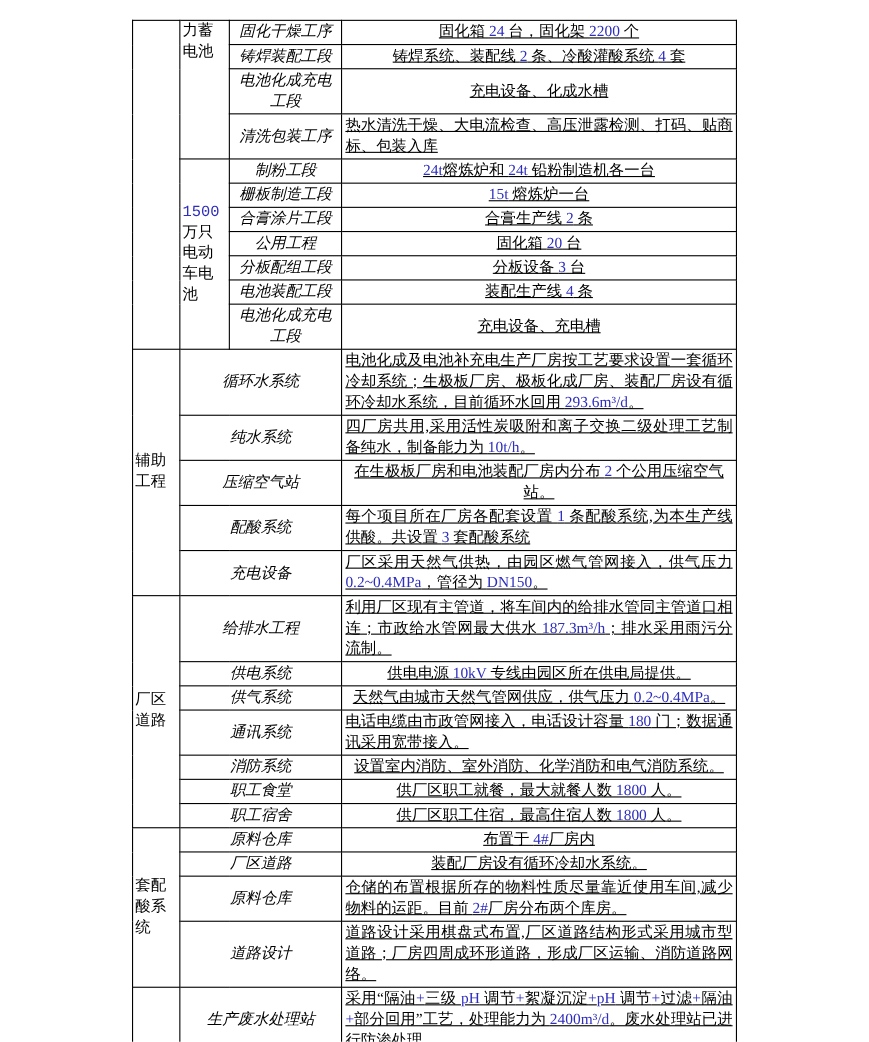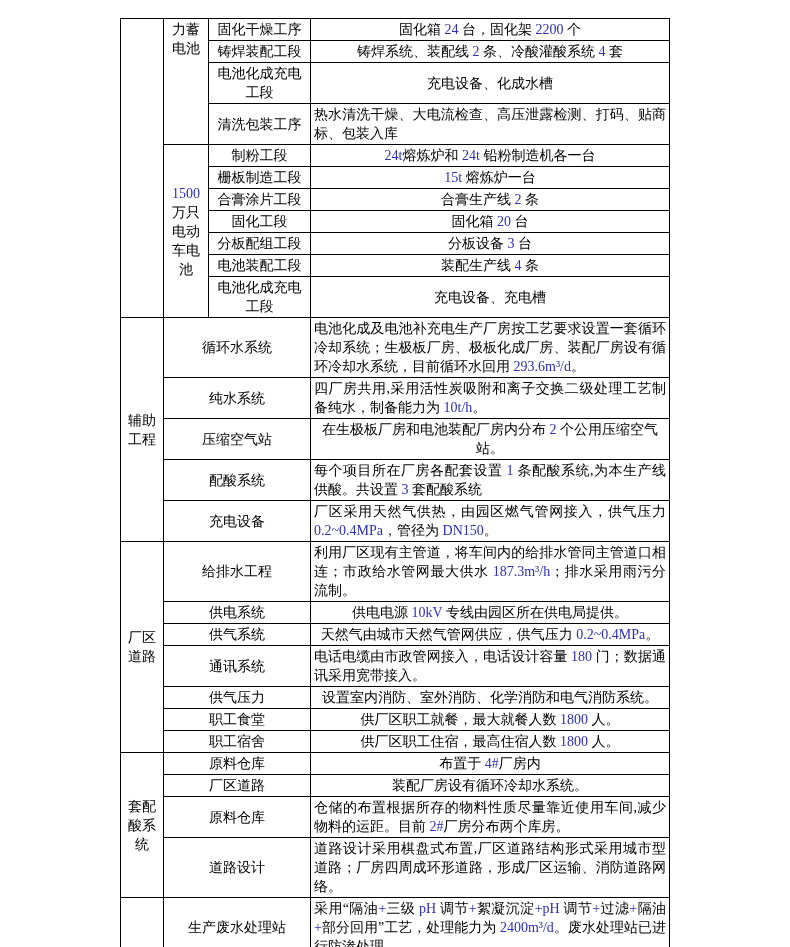--- a/index.html
+++ b/index.html
@@ -24,24 +24,24 @@
   col.c2 { width: 45px; }
   col.c3 { width: 102px; }
   col.c4 { width: 359px; }
   td {
     font-size: 14px;
     line-height: 19px;
     padding: 1px 2px;
     vertical-align: middle;
     overflow-wrap: break-word;
   }
-  td.label { text-align: center; }
+  td.label { text-align: left; font-family: Liberation Mono, monospace; }
   td.vtop  { vertical-align: top; }
-  td.name  { text-align: center; }
-  td.desc  { padding: 1px 3px; }
+  td.name  { text-align: center; font-style: italic; }
+  td.desc  { padding: 1px 3px; text-decoration: underline; }
   td.desc.center  { text-align: center; }
   td.desc.justify { text-align: justify; }
   td.desc.left    { text-align: center; }
   .num { color: #2d2dbe; }
 </style>
 </head>
 <body>
 
 <div class="doc">
   <table id="doc-table">
@@ -77,21 +77,21 @@
         </tr>
         <tr>
           <td class="name"><span>栅板制造工段</span></td>
           <td class="desc center"><span class="num">15t</span><span> 熔炼炉一台</span></td>
         </tr>
         <tr>
           <td class="name"><span>合膏涂片工段</span></td>
           <td class="desc center"><span>合膏生产线 </span><span class="num">2</span><span> 条</span></td>
         </tr>
         <tr>
-          <td class="name"><span>固化工段</span></td>
+          <td class="name"><span>公用工程</span></td>
           <td class="desc center"><span>固化箱 </span><span class="num">20</span><span> 台</span></td>
         </tr>
         <tr>
           <td class="name"><span>分板配组工段</span></td>
           <td class="desc center"><span>分板设备 </span><span class="num">3</span><span> 台</span></td>
         </tr>
         <tr>
           <td class="name"><span>电池装配工段</span></td>
           <td class="desc center"><span>装配生产线 </span><span class="num">4</span><span> 条</span></td>
         </tr>
@@ -131,21 +131,21 @@
         </tr>
         <tr>
           <td class="name" colspan="2"><span>供气系统</span></td>
           <td class="desc center"><span>天然气由城市天然气管网供应，供气压力 </span><span class="num">0.2~0.4MPa</span><span>。</span></td>
         </tr>
         <tr>
           <td class="name" colspan="2"><span>通讯系统</span></td>
           <td class="desc justify"><span>电话电缆由市政管网接入，电话设计容量 </span><span class="num">180</span><span> 门；数据通讯采用宽带接入。</span></td>
         </tr>
         <tr>
-          <td class="name" colspan="2"><span>供气压力</span></td>
+          <td class="name" colspan="2"><span>消防系统</span></td>
           <td class="desc center"><span>设置室内消防、室外消防、化学消防和电气消防系统。</span></td>
         </tr>
         <tr>
           <td class="name" colspan="2"><span>职工食堂</span></td>
           <td class="desc center"><span>供厂区职工就餐，最大就餐人数 </span><span class="num">1800</span><span> 人。</span></td>
         </tr>
         <tr>
           <td class="name" colspan="2"><span>职工宿舍</span></td>
           <td class="desc center"><span>供厂区职工住宿，最高住宿人数 </span><span class="num">1800</span><span> 人。</span></td>
         </tr>

